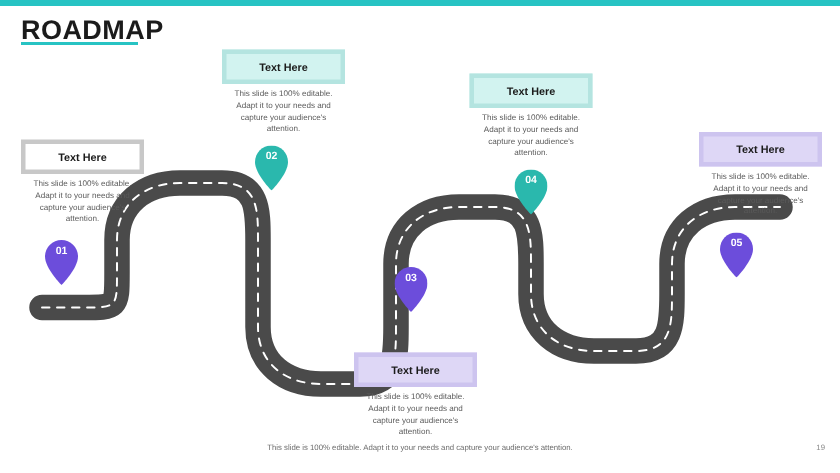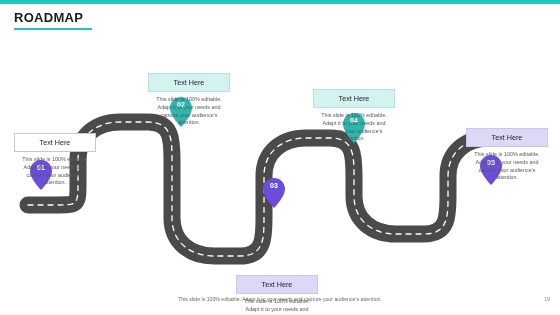--- a/index.html
+++ b/index.html
@@ -25,21 +25,21 @@
     left: 0;
     top: 0;
     width: 100%;
     height: 4px;
     background: #27c3c3;
   }
   .title {
     position: absolute;
     left: 14px;
     top: 10px;
-    font-size: 13px;
+    font-size: 18px;
     font-weight: bold;
     color: #1b1b1b;
     letter-spacing: 0.3px;
   }
   .title-underline {
     position: absolute;
     left: 14px;
     top: 28px;
     width: 78px;
     height: 2px;
@@ -87,27 +87,26 @@
     font-weight: bold;
     color: #ffffff;
   }
   
   .card {
     position: absolute;
     width: 82px;
     text-align: center;
   }
   .card-head {
-    border: 1px solid #8b5cf6;
+    border: 3px solid #8b5cf6;
     padding: 4px 2px;
     font-size: 7.2px;
-    font-weight: normal;
+    font-weight: bold;
     color: #1b1b1b;
     background: #ffffff;
-    margin-top: 40px;
   }
   .card-head.fill-teal { background: #d2f3f0; border-color: #b4e4e0; }
   .card-head.fill-violet { background: #ded7f6; border-color: #cdc4ef; }
   .card-head.fill-white { background: #ffffff; border-color: #c8c8c8; }
   .card-body {
     margin-top: 4px;
     font-size: 5.4px;
     line-height: 1.45;
     color: #5a5a5a;
     padding: 0 4px;

